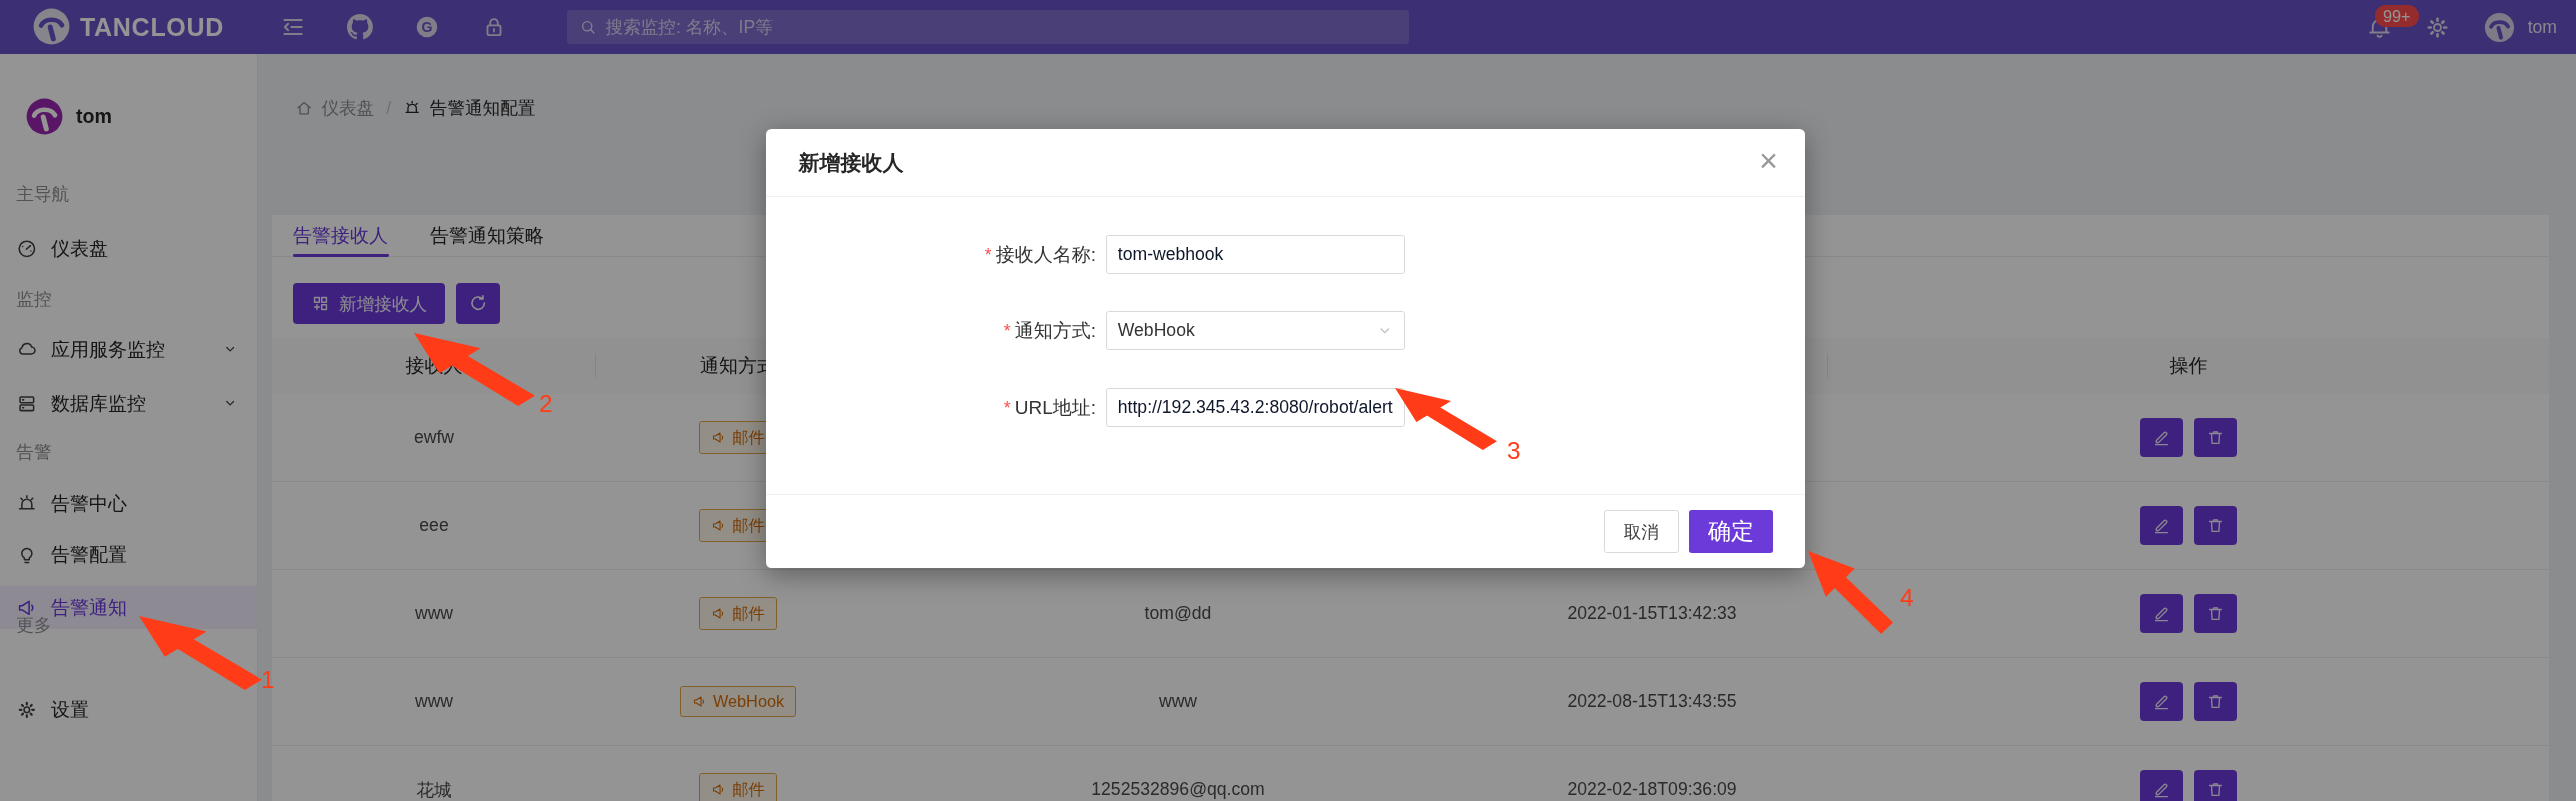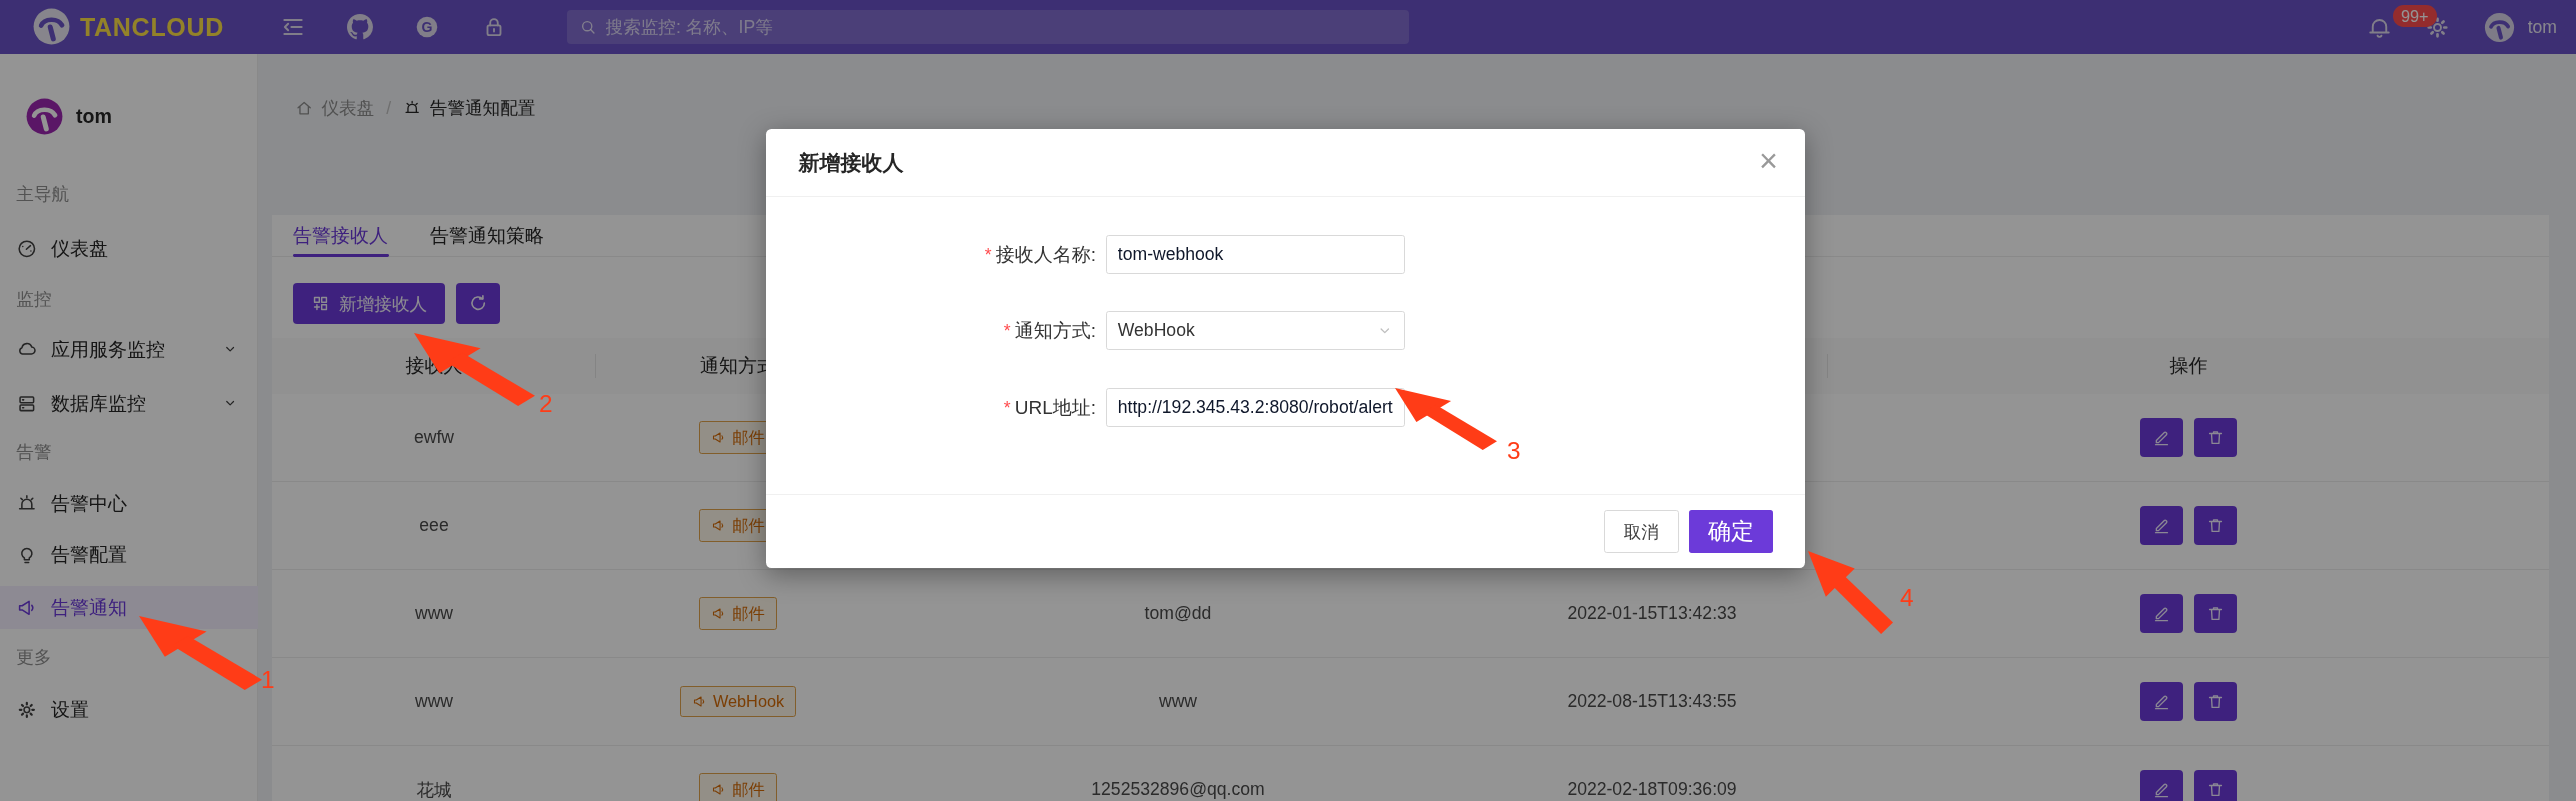--- a/index.html
+++ b/index.html
@@ -13,30 +13,30 @@
   *{margin:0;padding:0;box-sizing:border-box;}
   html,body{width:2576px;height:802px;overflow:hidden;background:#f0f2f5;
     font-family:"Liberation Sans","DejaVu Sans",sans-serif;}
   .icn{display:inline-block;vertical-align:middle;}
   svg{display:block;}
 
   
   .navbar{position:absolute;left:0;top:0;width:2576px;height:54px;background:var(--nav);z-index:1;}
   .nav-logo{position:absolute;left:30px;top:5.4px;}
   .nav-brand{position:absolute;left:80px;top:0;height:54px;line-height:54px;
-    font-size:25px;font-weight:bold;letter-spacing:0.7px;color:#fde047;}
+    font-size:25px;font-weight:bold;letter-spacing:0.7px;color:#ffffff;}
   .nav-icons{position:absolute;left:280px;top:0;height:54px;display:flex;align-items:center;gap:41px;color:#ded9ec;}
   .nav-search{position:absolute;left:567px;top:10.2px;width:842px;height:34px;border-radius:4.1px;
     background:rgba(255,255,255,.16);display:flex;align-items:center;padding:0 12.2px;gap:8.1px;color:rgba(255,255,255,.75);}
   .nav-search input{flex:1;background:transparent;border:none;outline:none;font-size:17.6px;
     color:rgba(255,255,255,.9);font-family:inherit;}
   .nav-search input::placeholder{color:rgba(255,255,255,.70);}
   .nav-right{position:absolute;right:19px;top:0;height:54px;display:flex;align-items:center;gap:31px;color:#ded9ec;}
   .bell-wrap{position:relative;width:27px;height:27px;}
-  .nav-badge{position:absolute;left:27px;top:-8.1px;background:#ff4d4f;color:#fff;font-size:16.3px;
+  .nav-badge{position:absolute;left:9px;top:-8.1px;background:#ff4d4f;color:#fff;font-size:16.3px;
     line-height:16.3px;padding:2.7px 8.1px;border-radius:10.8px;white-space:nowrap;}
   .nav-user{display:flex;align-items:center;gap:10.8px;}
   .nav-user .uname{font-size:17.6px;color:#e9e7f2;}
 
   
   .sidebar{position:absolute;left:0;top:54px;width:258px;height:748px;background:#fff;
     border-right:0.7px solid #ececec;z-index:1;}
   .side-avatar{position:absolute;left:23px;top:41px;}
   .side-uname{position:absolute;left:76px;top:41px;height:43px;line-height:43px;font-size:19.6px;font-weight:bold;color:#262626;}
   .side-group{position:absolute;left:16.3px;height:30px;line-height:30px;font-size:17.6px;color:#8f8f8f;}
@@ -320,21 +320,21 @@
   </div>
   <div class="side-row active" style="top:532px">
     <span class="icn">
         <svg width="21.7" height="21.7" viewBox="0 0 24 24">
           <use href="#sy-horn"></use>
         </svg>
       </span>
     <span>告警通知</span>
   </div>
 
-  <div class="side-group" style="top:588px">更多</div>
+  <div class="side-group" style="top:556px">更多</div>
   <div class="side-row" style="top:634px">
     <span class="icn">
         <svg width="21.7" height="21.7" viewBox="0 0 24 24">
           <use href="#sy-gear"></use>
         </svg>
       </span>
     <span>设置</span>
   </div>
 </aside>
 

